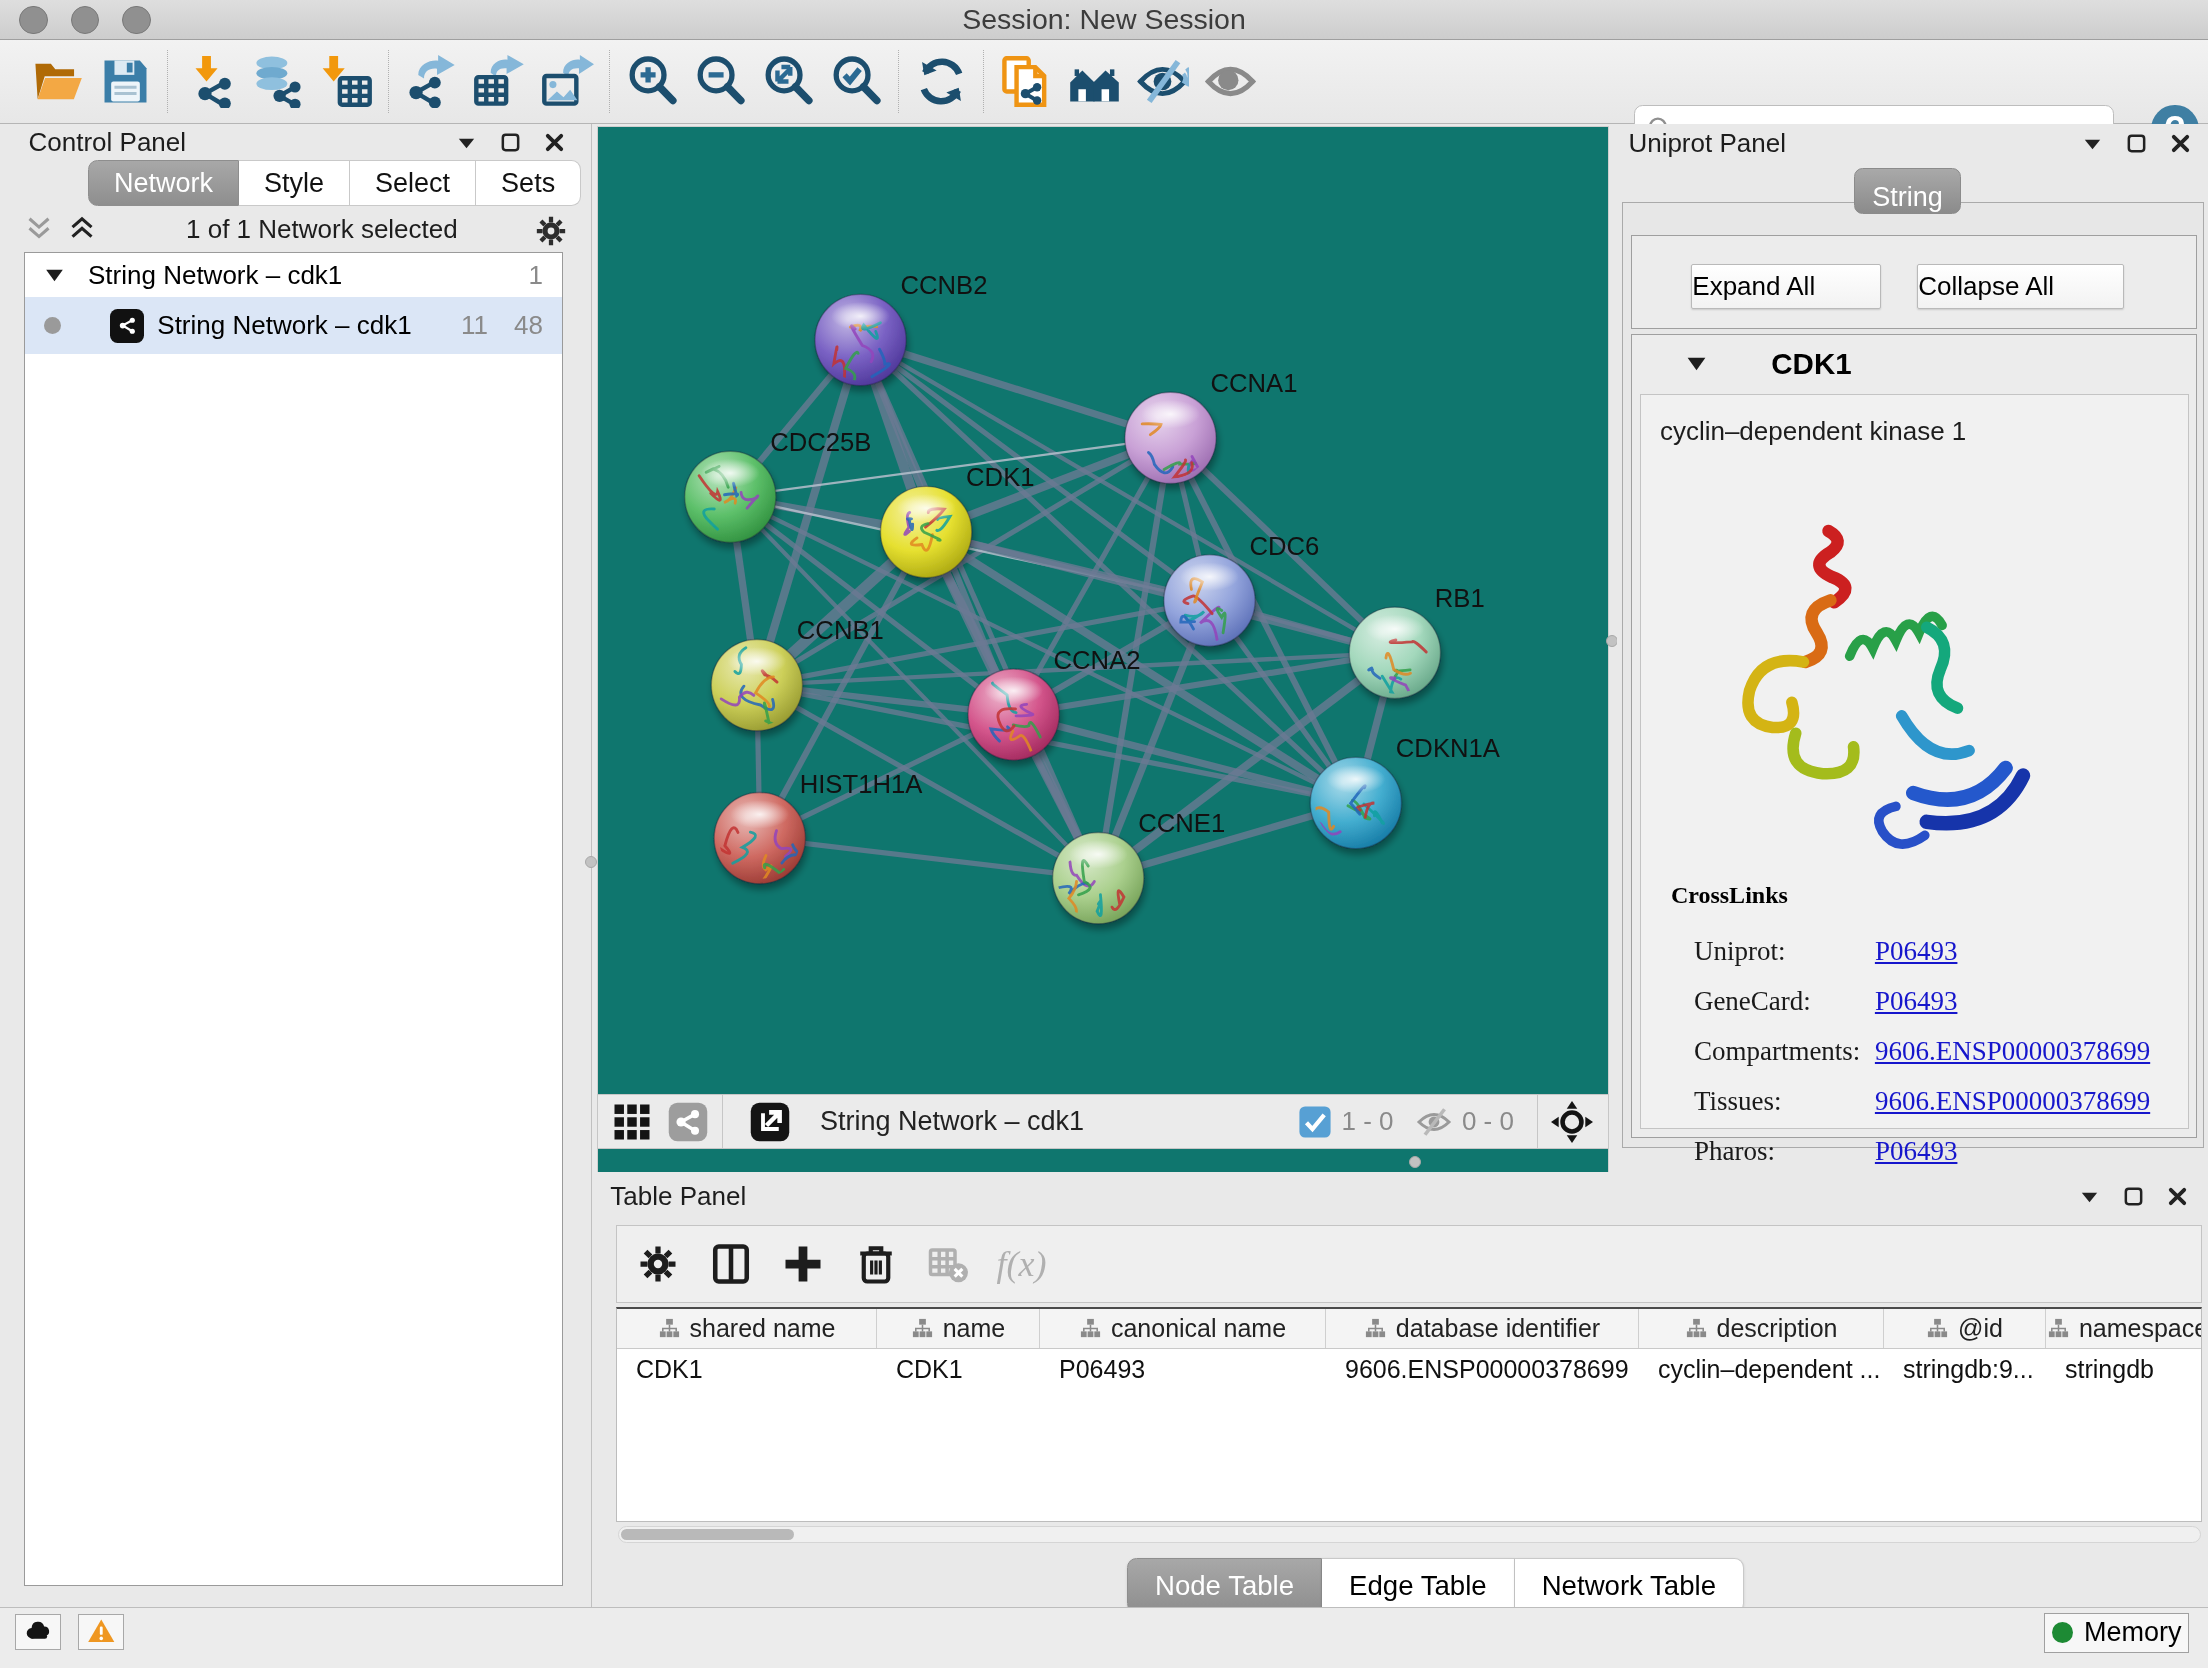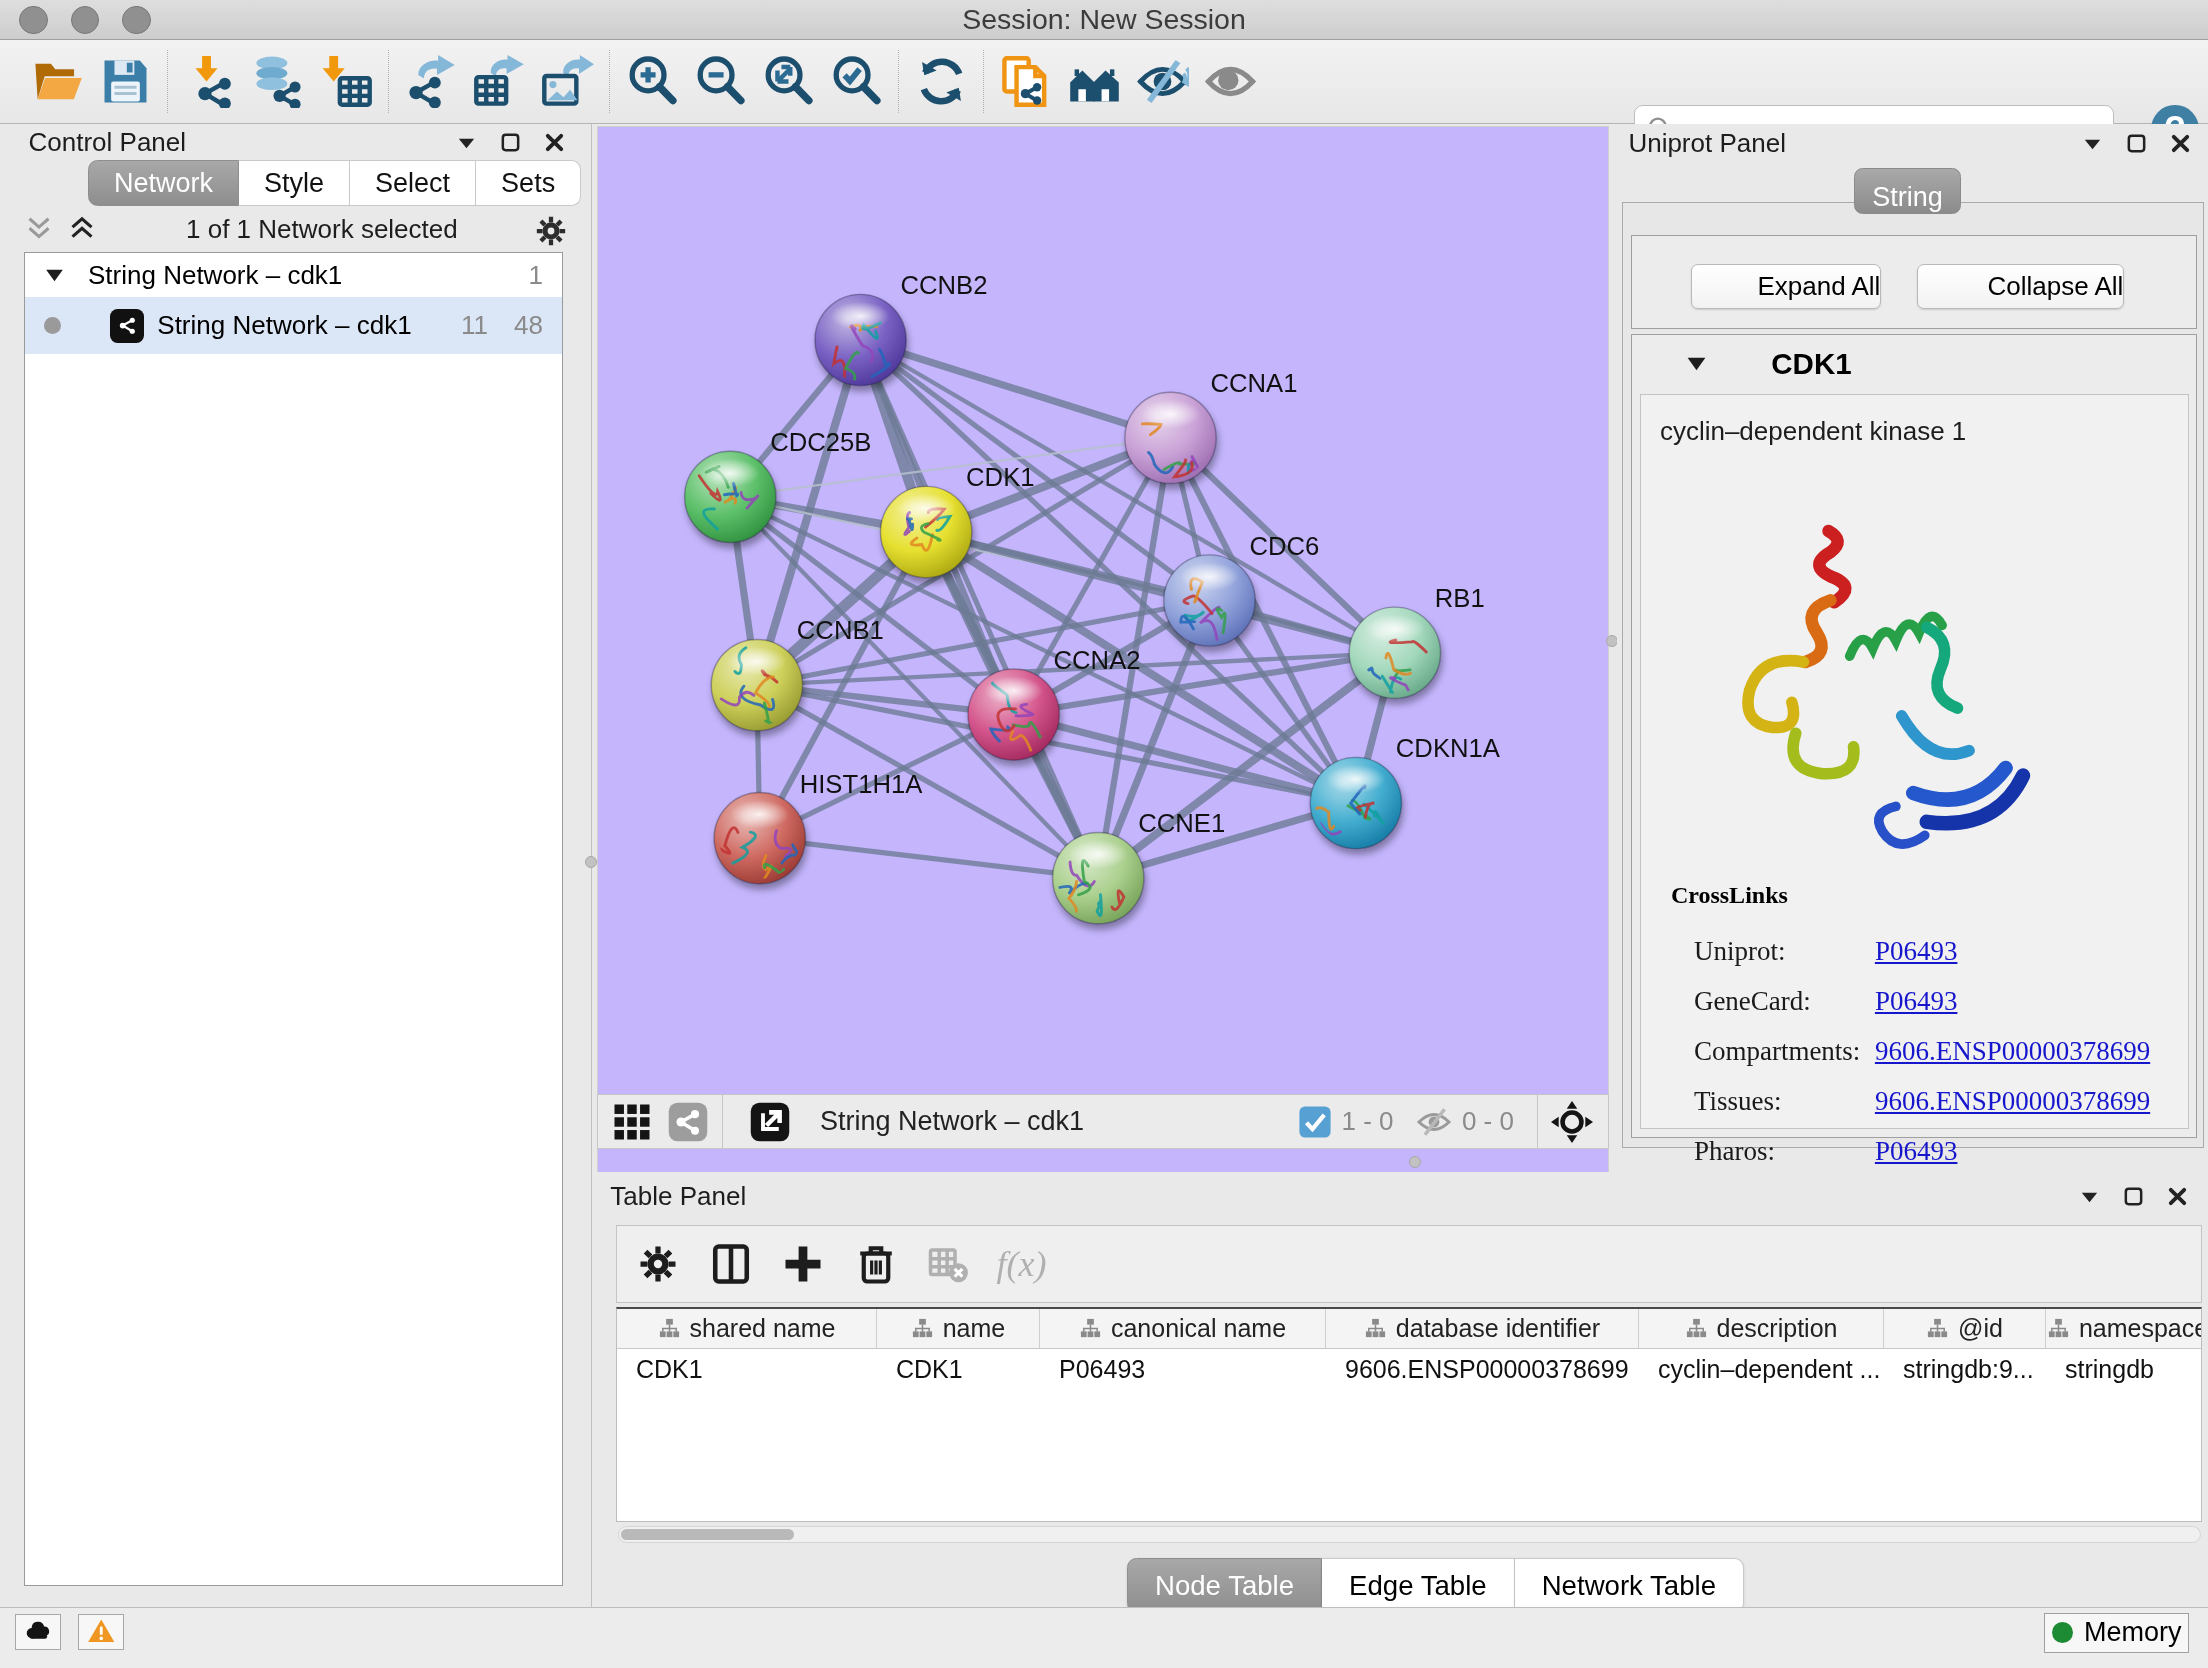--- a/index.html
+++ b/index.html
@@ -52,40 +52,40 @@
   .net-root .tri { width:21px; height:15px; margin-right:23px; }
   .net-root .cnt { margin-left:auto; color:#8a8a8a; }
   .net-child { height:57px; display:flex; align-items:center; background:#dbe6f6; padding:0 19px; font-size:26px; cursor:pointer; }
   .dot { width:17px; height:17px; border-radius:50%; background:#9a9a9a; margin-right:49px; }
   .share-badge { width:34px; height:34px; background:#111; border-radius:7.6px; display:flex; align-items:center; justify-content:center; margin-right:13.3px; }
   .share-badge svg { width:23px; height:23px; }
   .net-child .n1 { margin-left:auto; color:#8a8a8a; width:52px; text-align:right; }
   .net-child .n2 { color:#8a8a8a; width:55px; text-align:right; }
 
   
-  .canvas { position:absolute; left:597px; top:126px; width:1012px; height:1220px; background:#c4b5fd; border:1px solid #cfcfcf; }
+  .canvas { position:absolute; left:597px; top:126px; width:1012px; height:1220px; background:#0f766e; border:1px solid #cfcfcf; }
   .canvas svg text { font-family:"Liberation Sans", sans-serif; }
   .canvas-bar { position:absolute; left:597px; top:1094px; width:1012px; height:55px; background:#ebebeb;
     border:1px solid #c6c6c6; display:flex; align-items:center; }
   .cb-ic { width:42px; height:42px; margin-left:13.3px; cursor:pointer; }
   .cb-sep { width:1px; height:53px; background:#c6c6c6; margin:0 13.3px; }
   .cb-title { font-size:27px; color:#222; margin-left:28.5px; }
   .cb-right { margin-left:auto; display:flex; align-items:center; }
   .cb-count { font-size:26px; color:#8a8a8a; margin:0 9.5px; }
   .handle-dot { position:absolute; width:12.4px; height:12.4px; border-radius:50%; background:#c2c2c2; border:1px solid #a8a8a8; }
 
   
   .results { position:absolute; left:1617px; top:124px; width:592px; height:1048px; background:#e9e9e9; }
   .rp-head { position:absolute; top:0; left:0; width:100%; height:38px; display:flex; align-items:center; justify-content:space-between; padding:0 17px 0 11.4px; }
   .rp-outer { position:absolute; left:4.8px; top:78px; width:582px; height:946px; background:#e7e7e7; border:1px solid #aaa; }
   .rp-tab { position:absolute; left:237px; top:44px; width:107px; height:46px; background:linear-gradient(#a9a9a9,#8b8b8b);
     border:1px solid #8b8b8b; border-radius:8.6px; color:#fff; font-size:27px; display:flex; align-items:flex-end; justify-content:center; cursor:pointer; z-index:2; }
   .rp-btnbox { position:absolute; left:14.3px; top:111px; width:566px; height:94px; background:#ececec; border:1.9px solid #9f9f9f; }
   .rp-btn { position:absolute; top:27.6px; height:45px; background:linear-gradient(#fff,#f2f2f2); border:1px solid #b9b9b9;
-    border-radius:7px; font-size:26px; display:flex; align-items:center; justify-content:flex-end; cursor:pointer; box-shadow:0 1px 1.9px rgba(0,0,0,0.15); }
+    border-radius:2px; font-size:26px; display:flex; align-items:center; justify-content:flex-start; cursor:pointer; box-shadow:0 1px 1.9px rgba(0,0,0,0.15); }
   .rp-listbox { position:absolute; left:14.3px; top:210px; width:566px; height:804px; background:#ececec; border:1.9px solid #9f9f9f; }
   .rp-entryhead { height:57px; display:flex; align-items:center; cursor:pointer; }
   .rp-entryhead .tri { width:23px; height:16px; margin-left:53px; }
   .rp-gene { font-size:29.5px; font-weight:bold; margin-left:63px; }
   .rp-content { position:absolute; left:7.6px; top:59px; width:549px; height:735px; background:#f1f1f1; border:1px solid #c4c4c4; }
   .rp-desc { font-size:26px; color:#1d1d1d; margin:21px 0 0 19px; }
   .protein { position:absolute; left:43px; top:109px; width:366px; height:366px; }
   .xl-title { position:absolute; left:30px; top:487px; font-family:"Liberation Serif", serif; font-weight:bold; font-size:24px; color:#000; }
   .xl-rows { position:absolute; left:53px; top:531px; width:480px; }
   .xl-row { display:flex; height:50px; align-items:center; font-family:Liberation Serif, serif; font-size:27px; }

